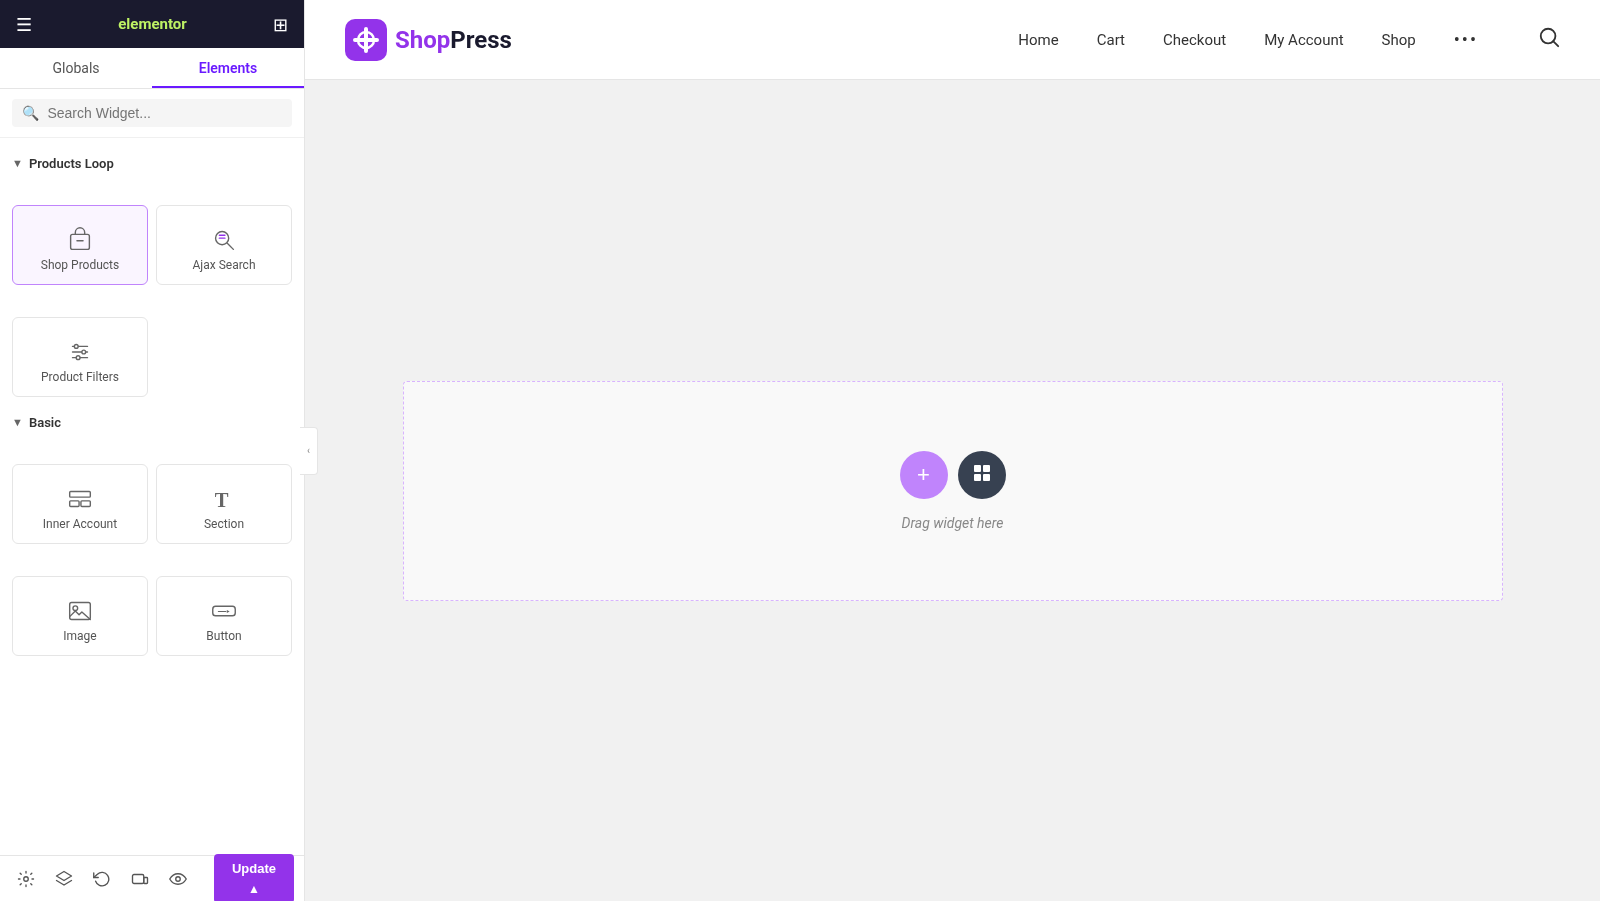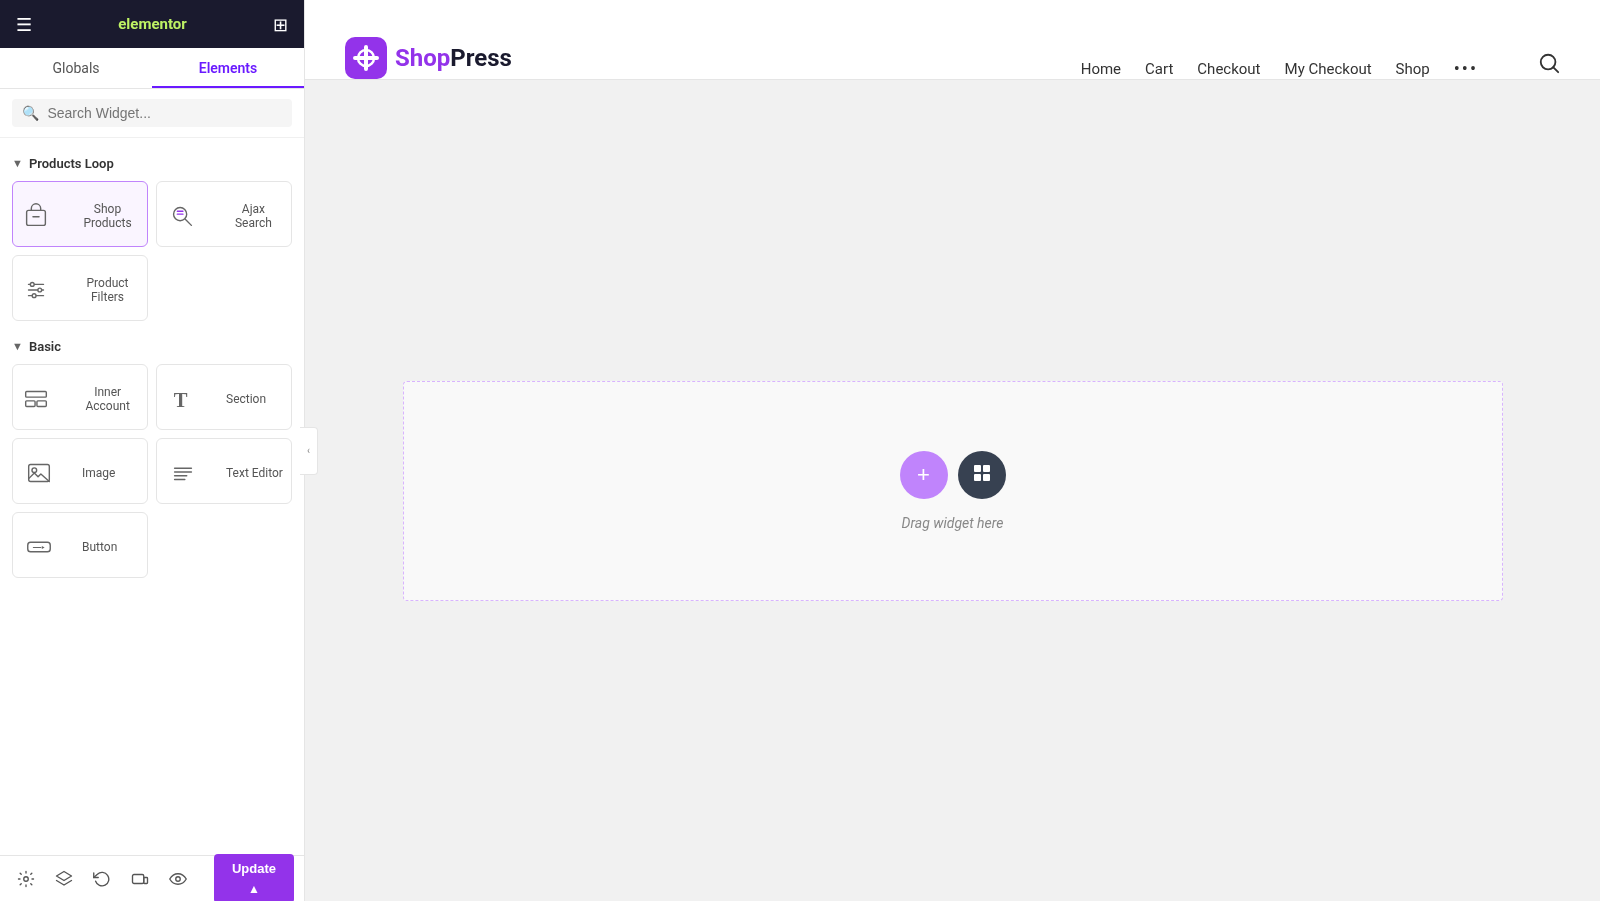--- a/index.html
+++ b/index.html
@@ -33,47 +33,47 @@
     .sidebar-content { flex: 1; overflow-y: auto; padding: 10px 0; }
     .sidebar-content::-webkit-scrollbar { width: 4px; }
     .sidebar-content::-webkit-scrollbar-thumb { background: #ccc; border-radius: 2px; }
 
     
     .section-header { display: flex; align-items: center; gap: 6px; padding: 8px 12px 6px 12px; font-size: 13px; font-weight: 600; color: #333; cursor: pointer; }
     .chevron-icon { font-size: 11px; color: #666; }
 
     
     .widget-grid { display: grid; grid-template-columns: 1fr 1fr; gap: 8px; padding: 4px 12px 10px 12px; }
-    .widget-card { border: 1px solid #e5e5e5; border-radius: 6px; padding: 16px 8px 12px 8px; display: flex; flex-direction: row; align-items: center; gap: 25px; cursor: grab; background: #fff; transition: box-shadow 0.15s; }
+    .widget-card { border: 1px solid #e5e5e5; border-radius: 6px; padding: 16px 8px 12px 8px; display: flex; flex-direction: column; align-items: center; gap: 0; cursor: grab; background: #fff; transition: box-shadow 0.15s; margin-top: 24px; }
     .widget-card.active { border-color: #c084fc; background: #faf5ff; }
     .widget-icon { width: 36px; height: 36px; display: flex; align-items: center; justify-content: center; }
     .widget-icon svg { width: 30px; height: 30px; }
     .widget-label { font-size: 12px; color: #555; text-align: center; }
 
     
     .sidebar-footer { height: 46px; background: #fff; border-top: 1px solid #e5e5e5; display: flex; align-items: center; padding: 0 10px; gap: 6px; flex-shrink: 0; }
     .footer-icon-btn { width: 32px; height: 32px; display: flex; align-items: center; justify-content: center; cursor: pointer; color: #555; border-radius: 4px; }
     .update-btn-wrap { margin-left: auto; display: flex; align-items: center; }
     .update-btn { background: #9333ea; color: #fff; border: none; padding: 7px 18px; border-radius: 4px; font-size: 13px; font-weight: 600; cursor: pointer; display: flex; align-items: center; gap: 6px; flex-direction: column; }
     .update-chevron { font-size: 12px; }
 
     
     .collapse-toggle { position: absolute; right: -14px; top: 50%; transform: translateY(-50%); width: 18px; height: 48px; background: #fff; border: 1px solid #e5e5e5; border-left: none; border-radius: 0 4px 4px 0; display: flex; align-items: center; justify-content: center; cursor: pointer; color: #888; font-size: 10px; }
 
     
     .main-canvas { flex: 1; display: flex; flex-direction: column; background: #f1f1f1; }
 
     
-    .top-nav { height: 80px; background: #fff; display: flex; align-items: flex-end; padding: 0 40px; border-bottom: 1px solid #e5e5e5; gap: 40px; flex-shrink: 0; position: relative; }
+    .top-nav { height: 80px; background: #fff; display: flex; align-items: center; padding: 0 40px; border-bottom: 1px solid #e5e5e5; gap: 40px; flex-shrink: 0; position: relative; }
     .nav-logo { display: flex; align-items: center; gap: 8px; margin-right: auto; }
     .logo-icon { width: 42px; height: 42px; }
     .logo-text { font-size: 24px; font-weight: 700; }
     .logo-text span.shop { color: #9333ea; }
     .logo-text span.press { color: #1a1a2e; }
-    .nav-links { display: flex; gap: 24px; align-items: center; }
+    .nav-links { display: flex; gap: 38px; align-items: center; }
     .nav-link { font-size: 15px; color: #333; text-decoration: none; cursor: pointer; }
     .nav-dots { font-size: 18px; color: #333; cursor: pointer; letter-spacing: 2px; }
     .nav-search-icon { font-size: 20px; color: #333; cursor: pointer; margin-left: 20px; }
 
     
     .canvas-area { flex: 1; display: flex; align-items: center; justify-content: center; overflow: auto; padding: 40px; }
     .drop-zone { border: 1.5px dashed #d8b4fe; border-radius: 4px; width: 100%; max-width: 1100px; min-height: 220px; display: flex; flex-direction: column; align-items: center; justify-content: center; gap: 16px; background: rgba(255,255,255,0.6); }
     .drop-zone-buttons { display: flex; gap: 10px; align-items: center; }
     .drop-btn { width: 48px; height: 48px; border-radius: 50%; border: none; cursor: pointer; display: flex; align-items: center; justify-content: center; font-size: 22px; }
     .drop-btn-add { background: #c084fc; color: #fff; }
@@ -183,31 +183,20 @@
           <div class="widget-icon">
             <svg viewBox="0 0 32 32" fill="none" xmlns="http://www.w3.org/2000/svg">
               <rect x="5" y="7" width="22" height="18" rx="2" stroke="#666" stroke-width="1.5"></rect>
               <circle cx="11" cy="13" r="2.5" stroke="#666" stroke-width="1.5"></circle>
               <path d="M5 22l6-6 4 4 3-3 9 8" stroke="#666" stroke-width="1.5" stroke-linecap="round" stroke-linejoin="round"></path>
             </svg>
           </div>
           <span class="widget-label">Image</span>
         </div>
 
-        <div class="widget-card">
-          <div class="widget-icon">
-            <svg viewBox="0 0 32 32" fill="none" xmlns="http://www.w3.org/2000/svg">
-              <line x1="7" y1="11" x2="25" y2="11" stroke="#666" stroke-width="1.5" stroke-linecap="round"></line>
-              <line x1="7" y1="15" x2="25" y2="15" stroke="#666" stroke-width="1.5" stroke-linecap="round"></line>
-              <line x1="7" y1="19" x2="20" y2="19" stroke="#666" stroke-width="1.5" stroke-linecap="round"></line>
-              <line x1="7" y1="23" x2="18" y2="23" stroke="#666" stroke-width="1.5" stroke-linecap="round"></line>
-            </svg>
-          </div>
-          <span class="widget-label">Text Editor</span>
-        </div>
 
 
         <div class="widget-card">
           <div class="widget-icon">
             <svg viewBox="0 0 32 32" fill="none" xmlns="http://www.w3.org/2000/svg">
               <rect x="4" y="11" width="24" height="10" rx="3" stroke="#666" stroke-width="1.5"></rect>
               <path d="M19 15l3 1.5-3 1.5V15z" fill="#666"></path>
               <line x1="10" y1="16.5" x2="18" y2="16.5" stroke="#666" stroke-width="1.2" stroke-linecap="round"></line>
             </svg>
           </div>
@@ -266,21 +255,21 @@
           <rect width="42" height="42" rx="10" fill="#9333ea"></rect>
           <path d="M10 21h22M21 10v22" stroke="#fff" stroke-width="4" stroke-linecap="round"></path>
           <circle cx="21" cy="21" r="8" stroke="#fff" stroke-width="2.5" fill="none"></circle>
         </svg>
         <span class="logo-text"><span class="shop">Shop</span><span class="press">Press</span></span>
       </div>
       <nav class="nav-links">
         <a class="nav-link">Home</a>
         <a class="nav-link">Cart</a>
         <a class="nav-link">Checkout</a>
-        <a class="nav-link">My Checkout</a>
+        <a class="nav-link">My Account</a>
         <a class="nav-link">Shop</a>
         <span class="nav-dots">•••</span>
       </nav>
       <span class="nav-search-icon">
         <svg width="22" height="22" viewBox="0 0 24 24" fill="none" xmlns="http://www.w3.org/2000/svg">
           <circle cx="11" cy="11" r="8" stroke="#333" stroke-width="2"></circle>
           <line x1="16.5" y1="16.5" x2="22" y2="22" stroke="#333" stroke-width="2" stroke-linecap="round"></line>
         </svg>
       </span>
     </div>

